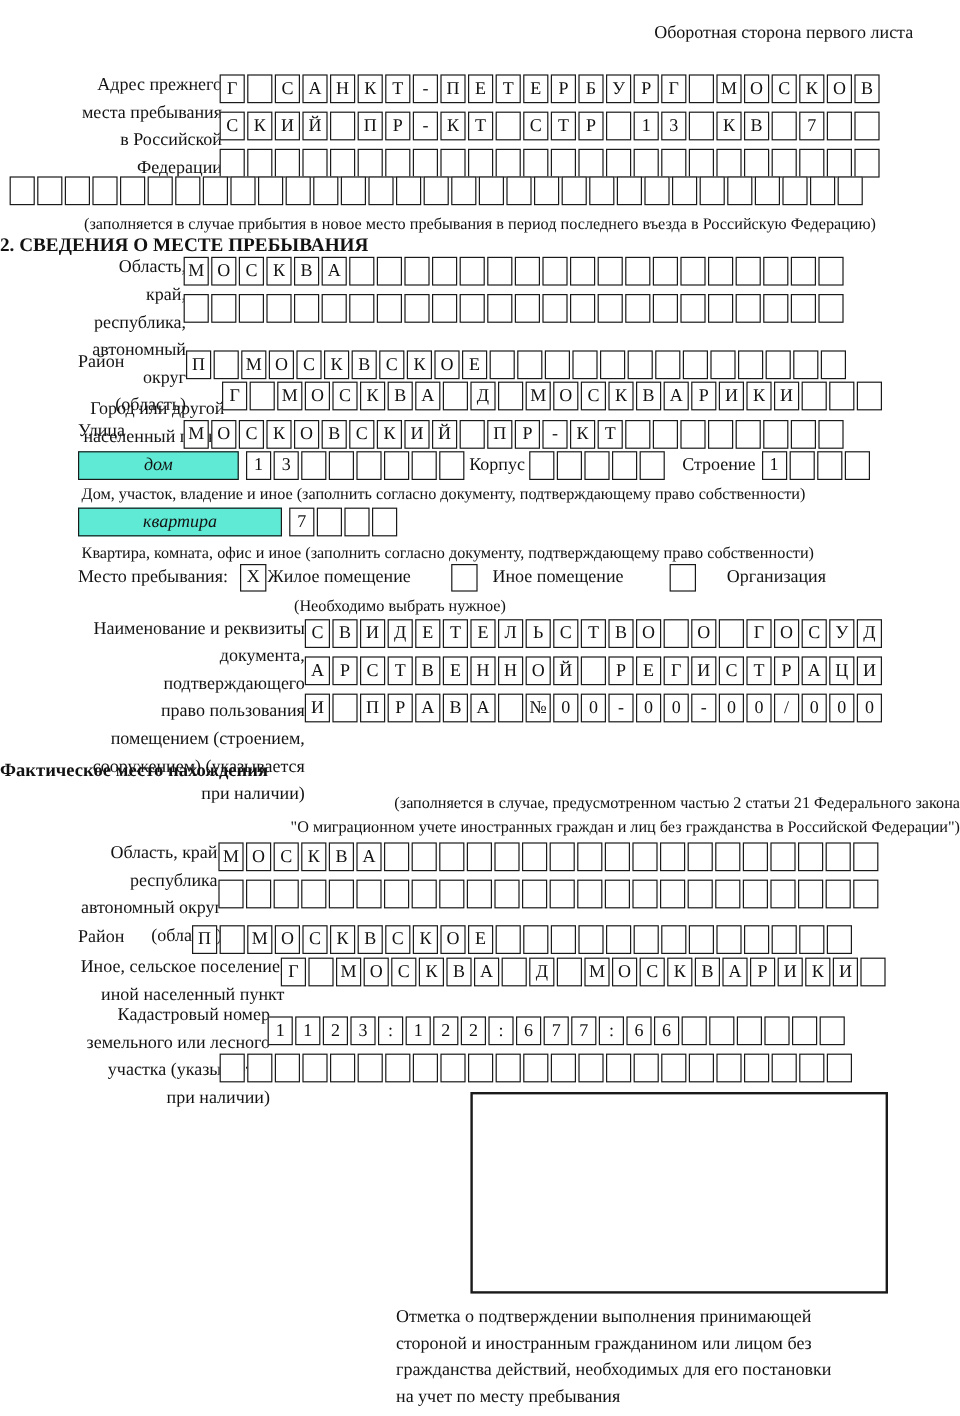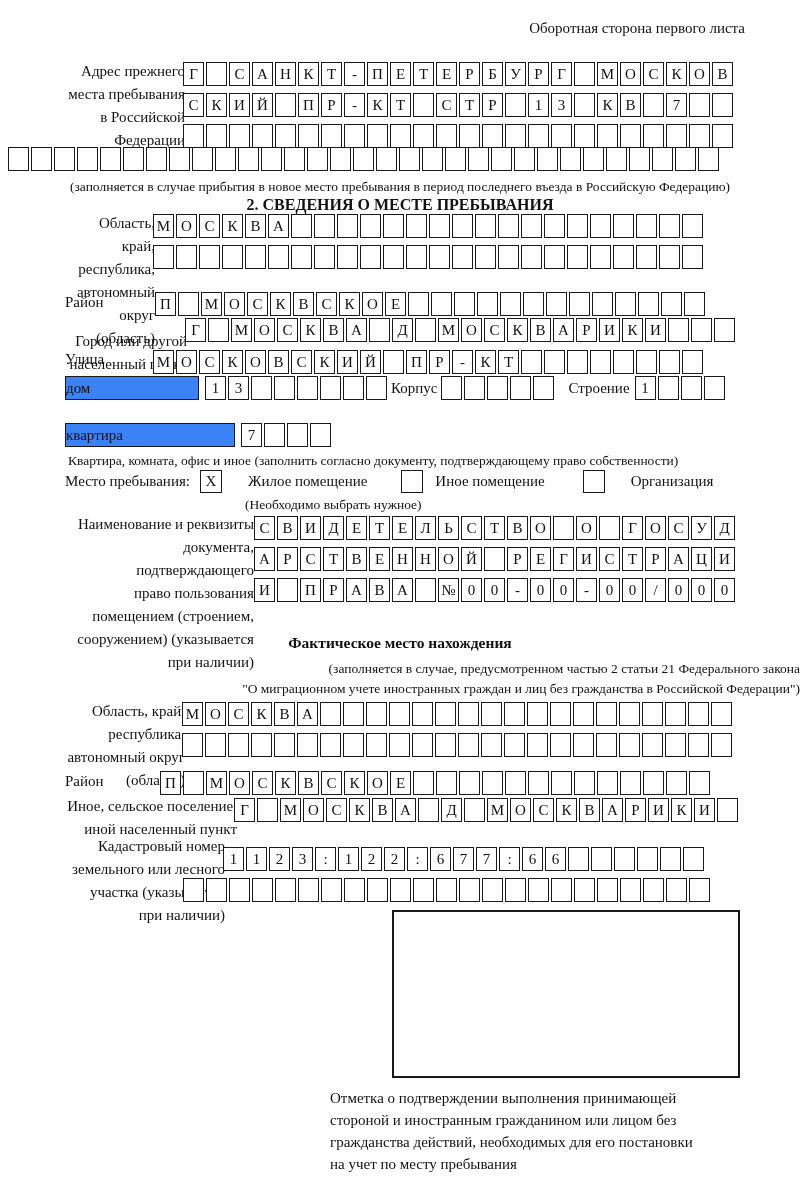--- a/index.html
+++ b/index.html
@@ -1,32 +1,32 @@
 <!DOCTYPE html>
 <html><head>
 <meta charset="utf-8">
 <style>
   html,body{margin:0;padding:0;background:#fff;}
   .page{position:relative;width:800px;height:1180px;background:#ffffff;overflow:hidden;
         font-family:"Liberation Serif","DejaVu Serif",serif;color:#121212;}
   .abs{position:absolute;text-align:right;}
-  .corner{top:20px;left:0;width:745px;text-align:right;font-size:15px;}
+  .corner{top:20px;left:16px;width:745px;text-align:right;font-size:15px;}
   .flabel{font-size:15px;line-height:23px;white-space:pre-line;}
   .cellrow{display:flex;}
   .cellrow-inline{display:flex;}
   .cell{width:19px;height:22px;border:1.6px solid #1a1a1a;margin-right:2px;
         display:flex;align-items:center;justify-content:center;
         font-size:15px;background:#fff;}
   .note{font-size:13.5px;line-height:17px;}
   .center{width:800px;text-align:center;}
-  .title{width:800px;text-align:center;font-weight:bold;font-size:16px;}
+  .title{width:800px;text-align:left;font-weight:bold;font-size:16px;}
   .subtitle{width:800px;font-size:13.5px;line-height:17px;}
   .row-flex{position:absolute;display:flex;align-items:center;}
-  .box-label{border:1.8px solid #1a1a1a;height:22px;line-height:22px;
-             font-size:15px;background:#3b82f6;}
+  .box-label{border:1.8px solid #1a1a1a;height:22px;line-height:22px;text-align:center;
+             font-size:15px;background:#5eead4;font-style:italic;}
   .inline-label{font-size:15px;white-space:nowrap;}
   .cb{width:20px;height:21px;border:1.6px solid #1a1a1a;text-align:center;
       font-size:15px;line-height:21px;background:#fff;}
   .big-box{border:2px solid #1a1a1a;background:#fff;}
   .bottom-note{font-size:15px;line-height:22px;text-align:left;white-space:pre-line;}
 </style>
 </head>
 <body>
 
 <div class="page">
@@ -315,36 +315,37 @@
         <div class="cell"></div>
       </div>
     <div class="inline-label" style="margin:0 5px 0 12px">Строение</div>
     <div class="cellrow-inline">
         <div class="cell">1</div>
         <div class="cell"></div>
         <div class="cell"></div>
         <div class="cell"></div>
       </div>
   </div>
+  <div class="abs note" style="top:403px;left:68px">Дом, участок, владение и иное (заполнить согласно документу, подтверждающему право собственности)</div>
 
   <div class="row-flex" style="top:423px;left:65px">
     <div class="box-label" style="width:168px">квартира</div>
     <div class="cellrow-inline" style="margin-left:6px">
         <div class="cell">7</div>
         <div class="cell"></div>
         <div class="cell"></div>
         <div class="cell"></div>
       </div>
   </div>
   <div class="abs note" style="top:452px;left:68px">Квартира, комната, офис и иное (заполнить согласно документу, подтверждающему право собственности)</div>
 
   <div class="row-flex" style="top:470px;left:65px">
     <div class="inline-label">Место пребывания:</div>
     <div class="cb" style="margin-left:10px">X</div>
-    <div class="inline-label" style="margin-left:26px">Жилое помещение</div>
+    <div class="inline-label" style="margin-left:1px">Жилое помещение</div>
     <div class="cb" style="margin-left:34px"></div>
     <div class="inline-label" style="margin-left:12px">Иное помещение</div>
     <div class="cb" style="margin-left:38px"></div>
     <div class="inline-label" style="margin-left:26px">Организация</div>
   </div>
   <div class="abs note" style="top:496px;left:245px">(Необходимо выбрать нужное)</div>
 
   <div class="abs flabel" style="top:513px;left:65px;width:189px">Наименование и реквизиты
 документа, подтверждающего
 право пользования

